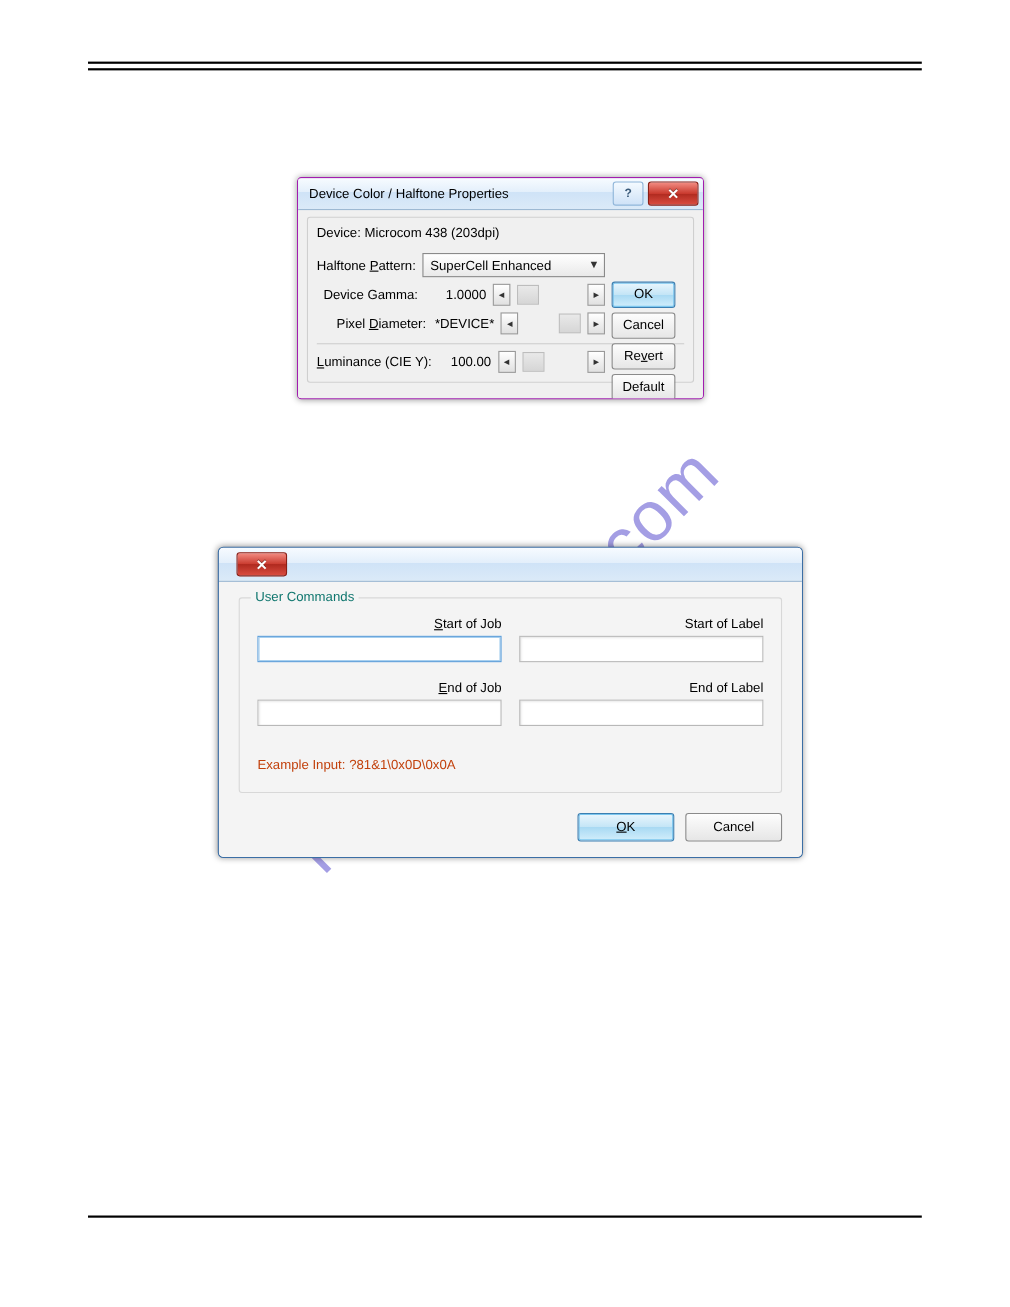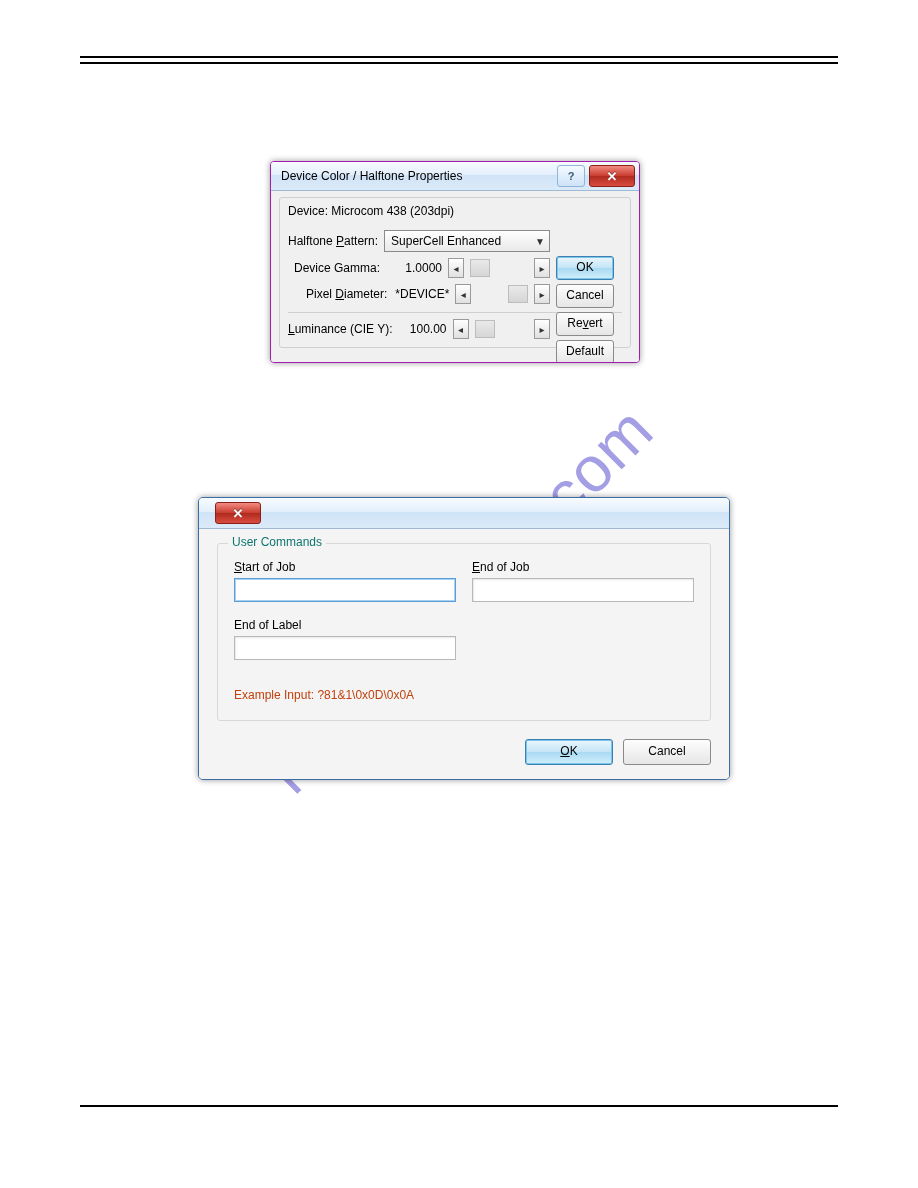--- a/index.html
+++ b/index.html
@@ -104,20 +104,21 @@
   }
   .row {
     display: flex;
     align-items: center;
     margin-top: 6px;
     gap: 6px;
   }
   .lbl {
     font-size: 12px;
     white-space: nowrap;
+    text-align: right;
   }
   .combo {
     display: inline-flex;
     align-items: center;
     border: 1px solid #8a8a8a;
     background: linear-gradient(#fff,#e9e9e9);
     height: 20px;
     padding: 0 4px 0 6px;
     font-size: 12px;
     flex: 1;
@@ -339,20 +340,24 @@
       <span class="legend2">User Commands</span>
 
       <div class="two-col">
         <div class="field">
           <span class="lbl">
             <span class="under">S</span><span>tart of Job</span>
           </span>
           <div class="textinput focus"></div>
         </div>
         <div class="field">
+          <span class="lbl">Start of Label</span>
+          <div class="textinput"></div>
+        </div>
+        <div class="field">
           <span class="lbl">
             <span class="under">E</span><span>nd of Job</span>
           </span>
           <div class="textinput"></div>
         </div>
         <div class="field">
           <span class="lbl">End of Label</span>
           <div class="textinput"></div>
         </div>
       </div>

